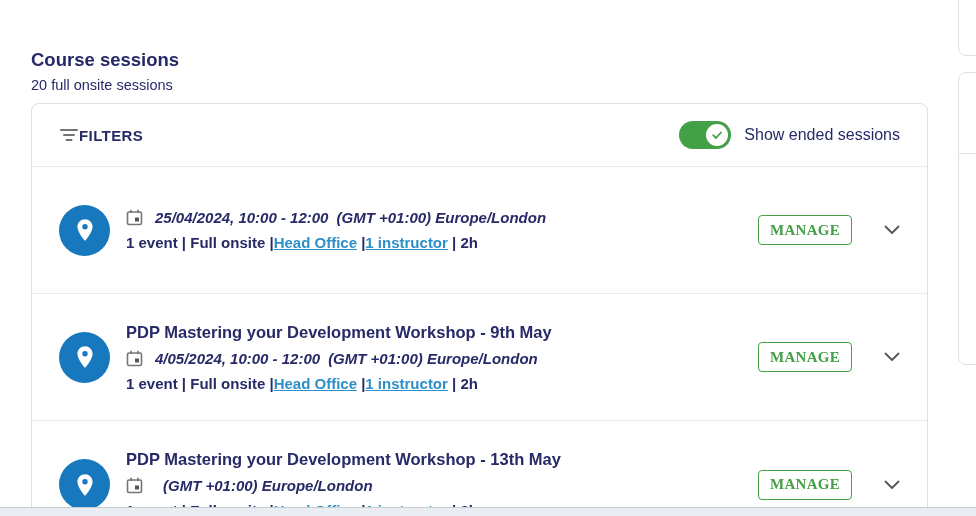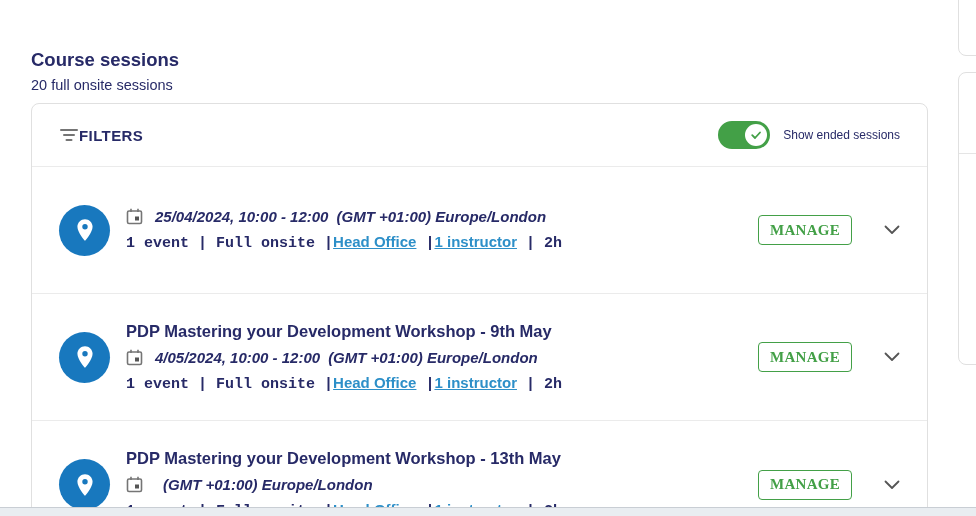--- a/index.html
+++ b/index.html
@@ -15,35 +15,35 @@
 
   .filter-bar { height:63px; display:flex; align-items:center; padding:0 27px;
     border-bottom:1px solid #ebebeb; }
   .filter-left { display:flex; align-items:center; gap:0; }
   .filters-label { font-size:15px; font-weight:700; color:#272a67; letter-spacing:.4px; }
   .filter-right { margin-left:auto; display:flex; align-items:center; gap:13px; }
   .toggle { width:52px; height:28px; border-radius:14px; background:#43a047;
     position:relative; cursor:pointer; }
   .toggle .knob { position:absolute; top:3px; right:3px; width:22px; height:22px;
     border-radius:50%; background:#fff; display:flex; align-items:center; justify-content:center; }
-  .toggle-label { font-size:12px; color:#272a67; }
+  .toggle-label { font-size:16px; color:#272a67; }
 
   .session-row { height:127px; display:flex; align-items:center; padding:0 27px;
     border-bottom:1px solid #ebebeb; background:#fff; }
   .session-row:last-child { border-bottom:none; }
   .pin-badge { width:51px; height:51px; border-radius:50%; background:#1878be;
     flex:0 0 51px; display:flex; align-items:center; justify-content:center; margin-right:16px; }
   .session-info { flex:1; min-width:0; }
   .session-title { font-size:16.5px; font-weight:700; color:#272a67; margin-bottom:8px; }
   .session-date { display:flex; align-items:center; font-size:15px; font-weight:600;
     color:#272a67; margin-bottom:8px;font-style:italic; }
   .cal-icon { margin-right:12px; display:inline-flex; }
   .tz { margin-left:8px; }
   .session-meta { font-size:15px; font-weight:600; color:#272a67; }
-  .session-meta span { white-space:pre;font-family:Liberation Mono, monospace; }
+  .session-meta span { white-space:pre; }
   .meta-link { color:#2d8fc8; text-decoration:underline; cursor:pointer; font-weight:600; white-space:pre; }
   .manage-btn { width:94px; height:30px; background:#fff; border:1px solid #43a047;
     border-radius:4px; color:#43a047; font-size:15px; font-weight:700;
     font-family:Liberation Serif, serif; letter-spacing:.3px; cursor:pointer; flex:0 0 94px; }
   .chev { margin-left:32px; display:inline-flex; cursor:pointer; }
 
   .right-card { position:absolute; left:958px; width:40px; background:#fff;
     border:1px solid #e0e0e0; border-radius:8px; }
   .right-card-1 { top:-12px; height:68px; }
   .right-card-2 { top:72px; height:293px; }

